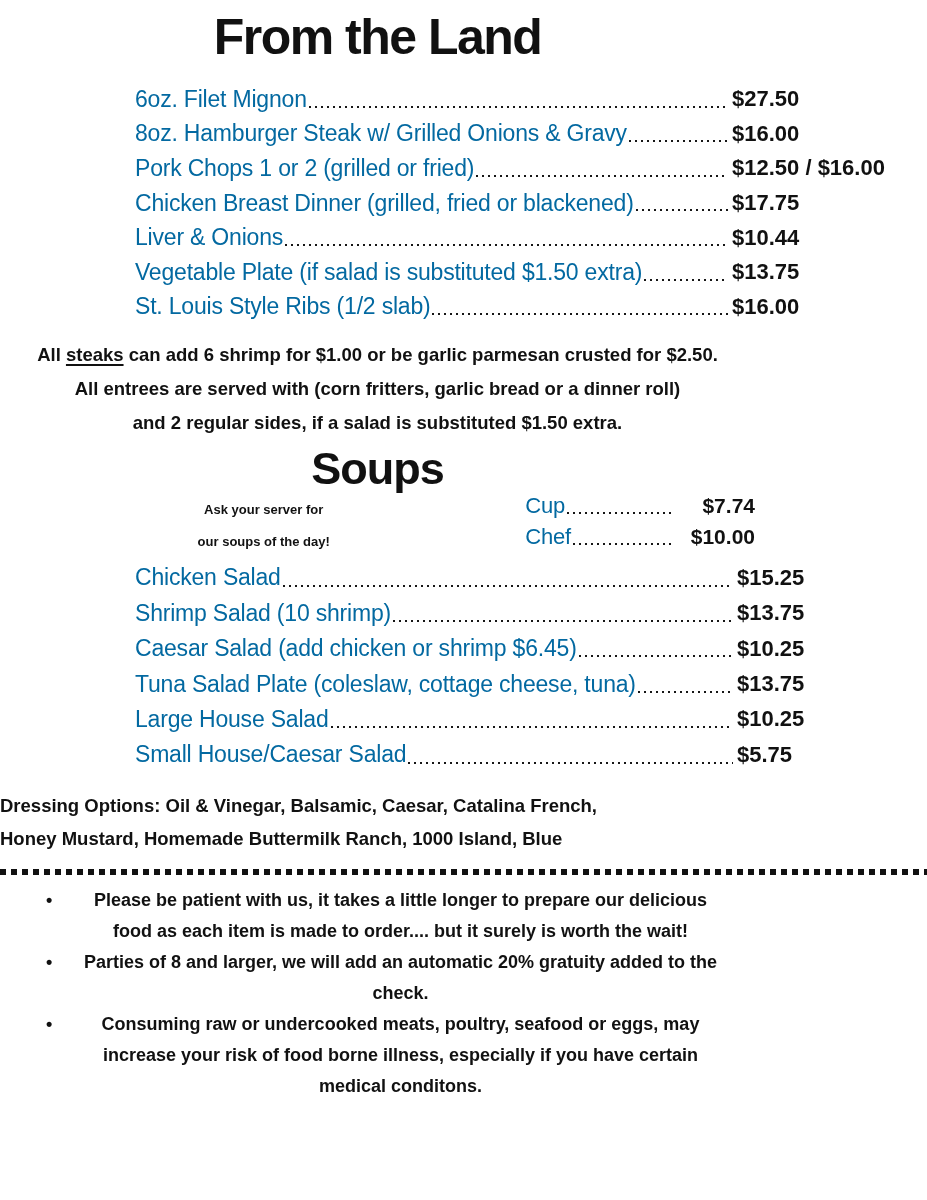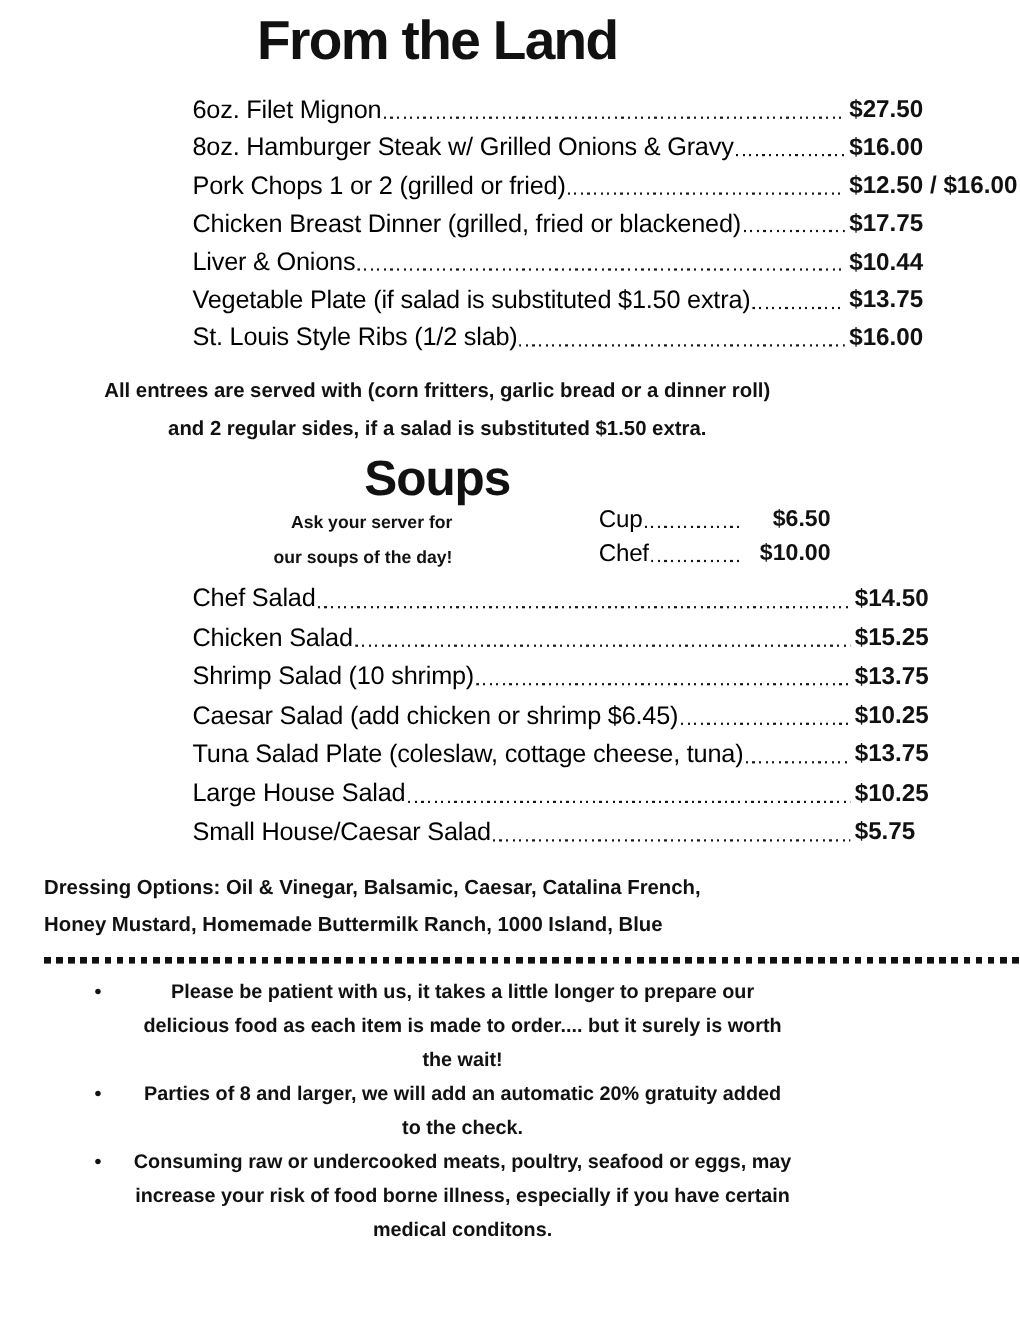--- a/index.html
+++ b/index.html
@@ -1,53 +1,53 @@
 <!DOCTYPE html>
 <html><head>
 <meta charset="utf-8">
 <style>
   html,body{margin:0;padding:0;}
   body{
     width:927px;height:1200px;overflow:hidden;
     background:#ffffff;color:#111111;
     font-family:"Liberation Sans","DejaVu Sans",sans-serif;
   }
-  .menu{width:755px;height:1200px;position:relative;padding-top:8px;box-sizing:border-box;padding-left:40px;}
+  .menu{width:755px;height:1200px;position:relative;padding-top:8px;box-sizing:border-box;}
 
   
   .h-main{
     text-align:center;font-size:50px;font-weight:800;letter-spacing:-1.5px;
     line-height:58px;margin:0;
   }
   .h-sub{
     text-align:center;font-size:45px;font-weight:800;letter-spacing:-1px;
     line-height:54px;margin:0;
   }
 
   
   .menu-list{margin-left:135px;}
   .land-list{margin-top:16px;width:765px;}
   .salads-list{margin-top:2px;width:770px;}
   .row{display:flex;align-items:center;height:34.6px;}
   .salads-list .row{height:35.4px;}
-  .item-name{font-size:23px;font-weight:400;white-space:nowrap;color:#000000;letter-spacing:-0.2px;}
+  .item-name{font-size:23px;font-weight:400;white-space:nowrap;color:#0369a1;letter-spacing:-0.2px;}
   .dots{
     flex:1;height:2px;align-self:flex-end;margin:0 4px 9px 2px;
     background-image:repeating-linear-gradient(to right,#161616 0 2px,transparent 2px 6px);
   }
   .price{font-size:22px;font-weight:700;white-space:nowrap;min-width:168px;}
 
   
   .notes{margin-top:14px;text-align:center;font-weight:700;font-size:18.5px;line-height:34px;}
   .u{text-decoration:underline;text-underline-offset:3px;text-decoration-thickness:2px;}
 
   
   .soups-head{margin-top:2px;}
   .soup-row{display:flex;margin-left:135px;margin-top:-6px;}
-  .soup-note{width:260px;text-align:right;font-weight:700;font-size:16px;line-height:32px;padding-top:4px;}
+  .soup-note{width:260px;text-align:center;font-weight:700;font-size:13px;line-height:32px;padding-top:4px;}
   .soup-list{width:232px;margin-left:133px;text-align:right;}
   .soup-list .row{height:31px;}
   .soup-list .item-name{font-size:22px;}
   .soup-list .price{min-width:76px;font-size:21px;}
   .soup-list .dots{margin-bottom:7px;}
 
   .salads-head{margin-top:6px;}
 
   
   .dressing{margin-top:16px;text-align:left;font-weight:700;font-size:18.5px;line-height:33px;}
@@ -106,53 +106,49 @@
       <span class="price">$13.75</span>
     </div>
     <div class="row">
       <span class="item-name">St. Louis Style Ribs (1/2 slab)</span>
       <span class="dots"></span>
       <span class="price">$16.00</span>
     </div>
   </div>
 
   <div class="notes">
+    <div><span>All </span><span class="u">steaks</span><span> can add 6 shrimp for $1.00 or be garlic parmesan crusted for $2.50.</span></div>
     <div>All entrees are served with (corn fritters, garlic bread or a dinner roll)</div>
     <div>and 2 regular sides, if a salad is substituted $1.50 extra.</div>
   </div>
 
   <h2 class="h-sub soups-head">Soups</h2>
 
   <div class="soup-row">
     <div class="soup-note">
       <div>Ask your server for</div>
       <div>our soups of the day!</div>
     </div>
     <div class="soup-list">
       <div class="row">
         <span class="item-name">Cup</span>
         <span class="dots"></span>
-        <span class="price">$6.50</span>
+        <span class="price">$7.74</span>
       </div>
       <div class="row">
         <span class="item-name">Chef</span>
         <span class="dots"></span>
         <span class="price">$10.00</span>
       </div>
     </div>
   </div>
 
 
   <div class="menu-list salads-list">
     <div class="row">
-      <span class="item-name">Chef Salad</span>
-      <span class="dots"></span>
-      <span class="price">$14.50</span>
-    </div>
-    <div class="row">
       <span class="item-name">Chicken Salad</span>
       <span class="dots"></span>
       <span class="price">$15.25</span>
     </div>
     <div class="row">
       <span class="item-name">Shrimp Salad (10 shrimp)</span>
       <span class="dots"></span>
       <span class="price">$13.75</span>
     </div>
     <div class="row">

